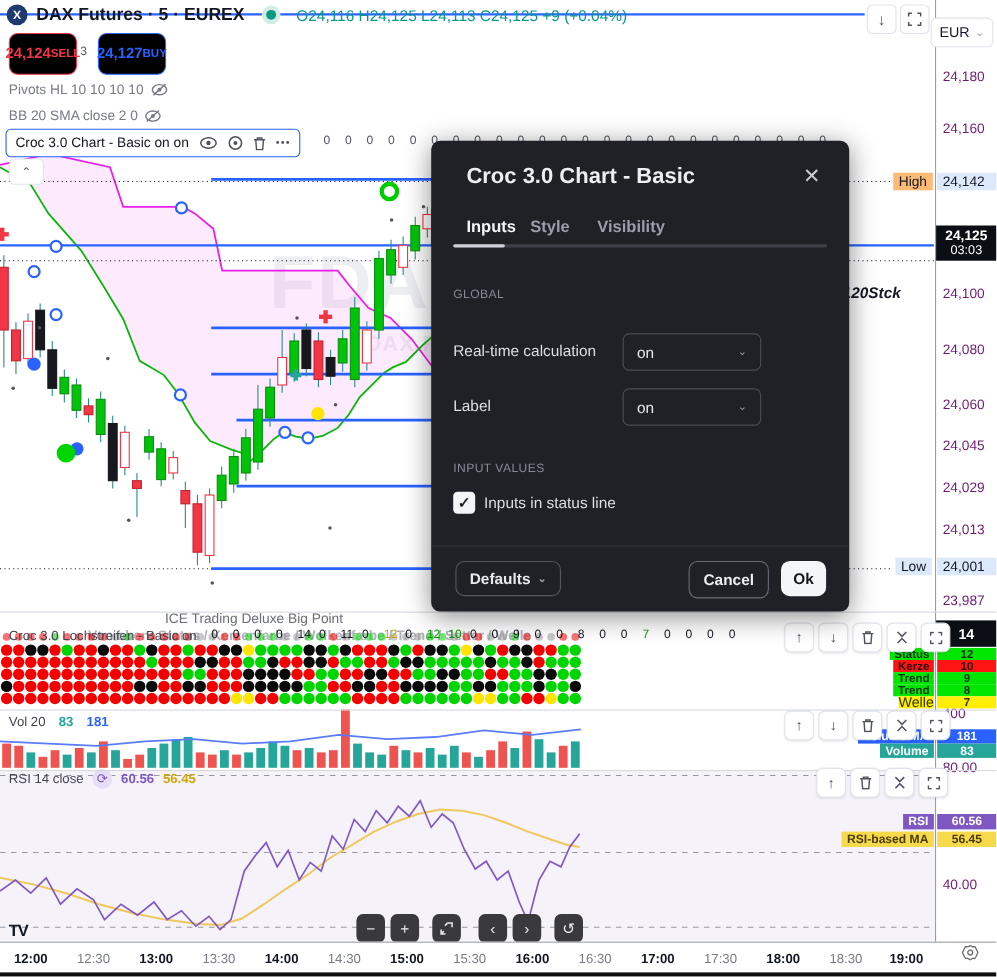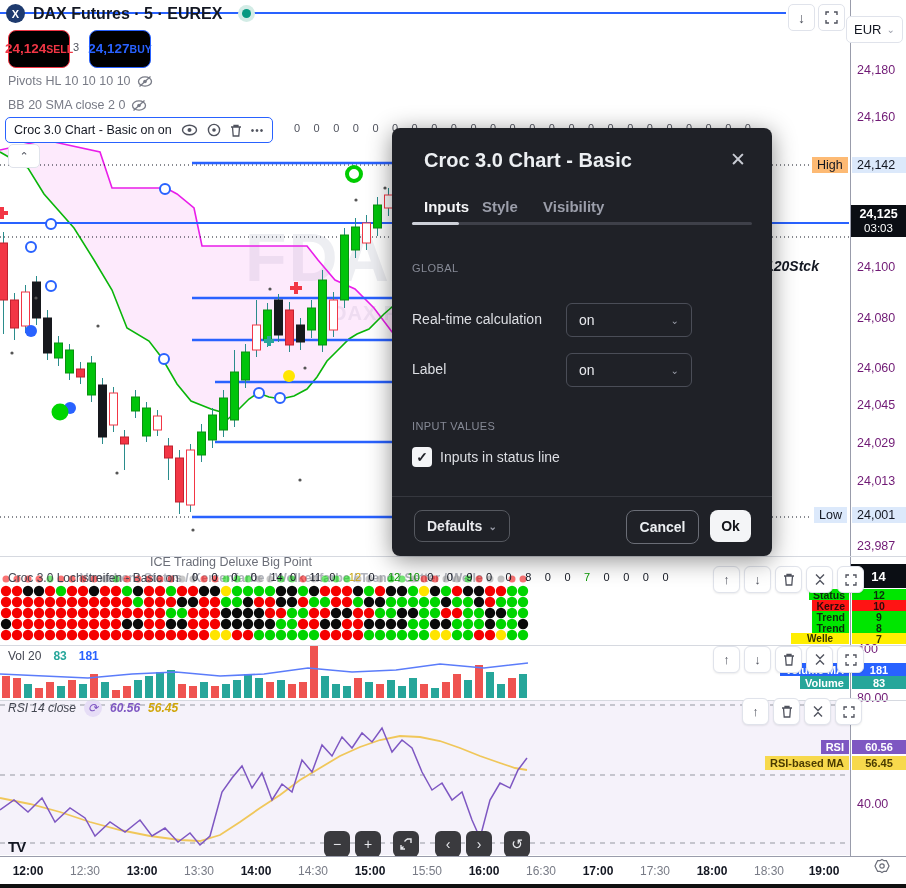--- a/index.html
+++ b/index.html
@@ -534,20 +534,21 @@
       <line x1="0" y1="775" x2="848" y2="775" stroke="#9598a1" stroke-width="1" stroke-dasharray="5,5"></line>
       <line x1="0" y1="843" x2="848" y2="843" stroke="#9598a1" stroke-width="1" stroke-dasharray="5,5"></line>
       <polyline points="0,798 30,804 60,812 90,822 120,830 150,836 180,840 200,841 220,835 240,822 260,808 280,795 300,780 320,768 340,756 360,747 380,740 400,736 420,737 440,741 460,748 480,756 500,763 515,768 527,770" fill="none" stroke="#f0c75a" stroke-width="1.8"></polyline>
       <polyline points="0,810 14,800 28,812 42,798 55,822 70,808 85,818 95,836 110,822 125,832 140,820 152,836 165,828 178,842 190,833 200,845 210,836 222,792 232,778 242,766 252,788 262,773 272,800 282,784 292,792 302,760 312,772 322,745 332,756 342,737 352,748 362,733 372,742 382,728 392,752 402,740 412,748 422,772 432,790 442,783 452,800 462,792 472,820 480,838 490,800 500,783 510,788 518,770 527,758" fill="none" stroke="#7e57c2" stroke-width="1.5"></polyline>
     </svg>
 
   <div class="abs" style="left:6px;top:4px;display:flex;align-items:center;gap:8px;z-index:2;">
     <div class="sym-logo">X</div>
     <div class="sym-text">DAX Futures · 5 · EUREX</div>
     <div class="mkt-dot" style="margin-left:12px;"></div>
+    <div class="ohlc" style="margin-left:10px;">O24,116  H24,125  L24,113  C24,125  +9 (+0.04%)</div>
   </div>
   <div class="abs hdr-btn" style="left:788px;top:4px;z-index:4;">
       <span>↓</span>
     </div>
   <div class="abs hdr-btn" style="left:818px;top:4px;z-index:4;">
     <svg width="13" height="13" viewBox="0 0 13 13">
         <path d="M1 4V1h3M9 1h3v3M12 9v3H9M4 12H1V9" fill="none" stroke="#50535e" stroke-width="1.4"></path>
       </svg>
   </div>
   <div class="abs cur-box" style="left:846px;top:3px;z-index:5;">
@@ -726,21 +727,21 @@
           <path d="M2 1.5l4 4 4-4M2 11.5l4-4 4 4" fill="none" stroke="#50535e" stroke-width="1.4"></path>
         </svg>
       </div>
       <div class="pane-btn">
         <svg width="12" height="12" viewBox="0 0 12 12">
           <path d="M1 4V1h3M8 1h3v3M11 8v3H8M4 11H1V8" fill="none" stroke="#50535e" stroke-width="1.3"></path>
         </svg>
       </div>
     </div>
 
-  <div class="abs pane-title" style="left:8px;top:699px;display:flex;gap:8px;align-items:center;z-index:2;font-style:italic;">
+  <div class="abs pane-title" style="left:8px;top:699px;display:flex;gap:8px;align-items:center;z-index:2;">
     <span>RSI 14 close</span>
     <span style="width:18px;height:18px;border-radius:50%;background:#e6ddf6;color:#7e57c2;display:flex;align-items:center;justify-content:center;font-size:12px;">⟳</span>
     <span style="color:#7e57c2;font-weight:600;">60.56</span>
     <span style="color:#d0a60b;font-weight:600;">56.45</span>
   </div>
   <div id="p4-btns" class="abs pane-btns" style="left:742px;top:698px;">
       <div class="pane-btn">↑</div>
       <div class="pane-btn">
         <svg width="12" height="13" viewBox="0 0 12 13">
           <path d="M1 3h10M4 3V1.5h4V3M2.5 3l.7 9h5.6l.7-9" fill="none" stroke="#50535e" stroke-width="1.3"></path>
@@ -779,21 +780,21 @@
   </div>
 
   <div id="time-axis" class="abs">
       <div class="t-lbl" style="left: 28px; color: rgb(19, 23, 34); font-weight: 700;">12:00</div>
       <div class="t-lbl" style="left: 85px; color: rgb(120, 123, 134); font-weight: 400;">12:30</div>
       <div class="t-lbl" style="left: 142px; color: rgb(19, 23, 34); font-weight: 700;">13:00</div>
       <div class="t-lbl" style="left: 199px; color: rgb(120, 123, 134); font-weight: 400;">13:30</div>
       <div class="t-lbl" style="left: 256px; color: rgb(19, 23, 34); font-weight: 700;">14:00</div>
       <div class="t-lbl" style="left: 313px; color: rgb(120, 123, 134); font-weight: 400;">14:30</div>
       <div class="t-lbl" style="left: 370px; color: rgb(19, 23, 34); font-weight: 700;">15:00</div>
-      <div class="t-lbl" style="left: 427px; color: rgb(120, 123, 134); font-weight: 400;">15:50</div>
+      <div class="t-lbl" style="left: 427px; color: rgb(120, 123, 134); font-weight: 400;">15:30</div>
       <div class="t-lbl" style="left: 484px; color: rgb(19, 23, 34); font-weight: 700;">16:00</div>
       <div class="t-lbl" style="left: 541px; color: rgb(120, 123, 134); font-weight: 400;">16:30</div>
       <div class="t-lbl" style="left: 598px; color: rgb(19, 23, 34); font-weight: 700;">17:00</div>
       <div class="t-lbl" style="left: 655px; color: rgb(120, 123, 134); font-weight: 400;">17:30</div>
       <div class="t-lbl" style="left: 712px; color: rgb(19, 23, 34); font-weight: 700;">18:00</div>
       <div class="t-lbl" style="left: 769px; color: rgb(120, 123, 134); font-weight: 400;">18:30</div>
       <div class="t-lbl" style="left: 824px; color: rgb(19, 23, 34); font-weight: 700;">19:00</div>
     </div>
   <div class="abs" style="left:0;top:884px;width:906px;height:4px;background:#101010;z-index:8;"></div>
 
@@ -838,21 +839,21 @@
   </div>
 <div style="position: absolute; left: 851px; top: 564px; width: 55px; height: 24px; background: rgb(11, 14, 20); color: rgb(255, 255, 255); z-index: 5; font-size: 13px; font-weight: 700; display: flex; align-items: center; justify-content: center;">14</div>
     <div style="position: absolute; right: 57px; top: 589px; height: 11px; padding: 0px 4px; background: rgb(0, 230, 0); color: rgb(11, 46, 11); z-index: 5; font-size: 10.5px; font-weight: 700; display: flex; align-items: center;">Status</div>
     <div style="position: absolute; left: 852px; top: 589px; width: 54px; height: 11px; background: rgb(0, 230, 0); color: rgb(11, 46, 11); z-index: 5; font-size: 10.5px; font-weight: 700; display: flex; align-items: center; justify-content: center;">12</div>
     <div style="position: absolute; right: 57px; top: 600px; height: 11px; padding: 0px 4px; background: rgb(255, 20, 20); color: rgb(46, 11, 11); z-index: 5; font-size: 10.5px; font-weight: 700; display: flex; align-items: center;">Kerze</div>
     <div style="position: absolute; left: 852px; top: 600px; width: 54px; height: 11px; background: rgb(255, 20, 20); color: rgb(46, 11, 11); z-index: 5; font-size: 10.5px; font-weight: 700; display: flex; align-items: center; justify-content: center;">10</div>
     <div style="position: absolute; right: 57px; top: 611px; height: 11px; padding: 0px 4px; background: rgb(0, 230, 0); color: rgb(11, 46, 11); z-index: 5; font-size: 10.5px; font-weight: 700; display: flex; align-items: center;">Trend</div>
     <div style="position: absolute; left: 852px; top: 611px; width: 54px; height: 11px; background: rgb(0, 230, 0); color: rgb(11, 46, 11); z-index: 5; font-size: 10.5px; font-weight: 700; display: flex; align-items: center; justify-content: center;">9</div>
     <div style="position: absolute; right: 57px; top: 622px; height: 11px; padding: 0px 4px; background: rgb(0, 230, 0); color: rgb(11, 46, 11); z-index: 5; font-size: 10.5px; font-weight: 700; display: flex; align-items: center;">Trend</div>
     <div style="position: absolute; left: 852px; top: 622px; width: 54px; height: 11px; background: rgb(0, 230, 0); color: rgb(11, 46, 11); z-index: 5; font-size: 10.5px; font-weight: 700; display: flex; align-items: center; justify-content: center;">8</div>
-    <div style="position: absolute; right: 57px; top: 633px; height: 11px; padding: 0px 16px; background: rgb(255, 238, 0); color: rgb(51, 51, 0); z-index: 5; font-size: 10px; font-weight: 700; display: flex; align-items: center;">Welle</div>
+    <div style="position: absolute; right: 57px; top: 633px; height: 11px; padding: 0px 0; background: rgb(255, 238, 0); color: rgb(51, 51, 0); z-index: 5; font-size: 13px; font-weight: 400; display: flex; align-items: center;">Welle</div>
     <div style="position: absolute; left: 852px; top: 633px; width: 54px; height: 11px; background: rgb(255, 238, 0); color: rgb(51, 51, 0); z-index: 5; font-size: 10.5px; font-weight: 700; display: flex; align-items: center; justify-content: center;">7</div>
     <div style="position: absolute; right: 57px; top: 663px; height: 13px; padding: 0px 5px; background: rgb(41, 98, 255); color: rgb(255, 255, 255); z-index: 5; font-size: 11px; font-weight: 700; display: flex; align-items: center;">Volume MA</div>
     <div style="position: absolute; left: 852px; top: 663px; width: 54px; height: 13px; background: rgb(41, 98, 255); color: rgb(255, 255, 255); z-index: 5; font-size: 11px; font-weight: 700; display: flex; align-items: center; justify-content: center;">181</div>
     <div style="position: absolute; right: 57px; top: 676px; height: 13px; padding: 0px 5px; background: rgb(38, 166, 154); color: rgb(255, 255, 255); z-index: 5; font-size: 11px; font-weight: 700; display: flex; align-items: center;">Volume</div>
     <div style="position: absolute; left: 852px; top: 676px; width: 54px; height: 13px; background: rgb(38, 166, 154); color: rgb(255, 255, 255); z-index: 5; font-size: 11px; font-weight: 700; display: flex; align-items: center; justify-content: center;">83</div>
     <div style="position: absolute; right: 57px; top: 740px; height: 14px; padding: 0px 5px; background: rgb(126, 87, 194); color: rgb(255, 255, 255); z-index: 5; font-size: 11px; font-weight: 700; display: flex; align-items: center;">RSI</div>
     <div style="position: absolute; left: 852px; top: 740px; width: 54px; height: 14px; background: rgb(126, 87, 194); color: rgb(255, 255, 255); z-index: 5; font-size: 11px; font-weight: 700; display: flex; align-items: center; justify-content: center;">60.56</div>
     <div style="position: absolute; right: 57px; top: 756px; height: 14px; padding: 0px 5px; background: rgb(247, 217, 76); color: rgb(74, 59, 0); z-index: 5; font-size: 11px; font-weight: 700; display: flex; align-items: center;">RSI-based MA</div>
     <div style="position: absolute; left: 852px; top: 756px; width: 54px; height: 14px; background: rgb(247, 217, 76); color: rgb(74, 59, 0); z-index: 5; font-size: 11px; font-weight: 700; display: flex; align-items: center; justify-content: center;">56.45</div>
   </div>

